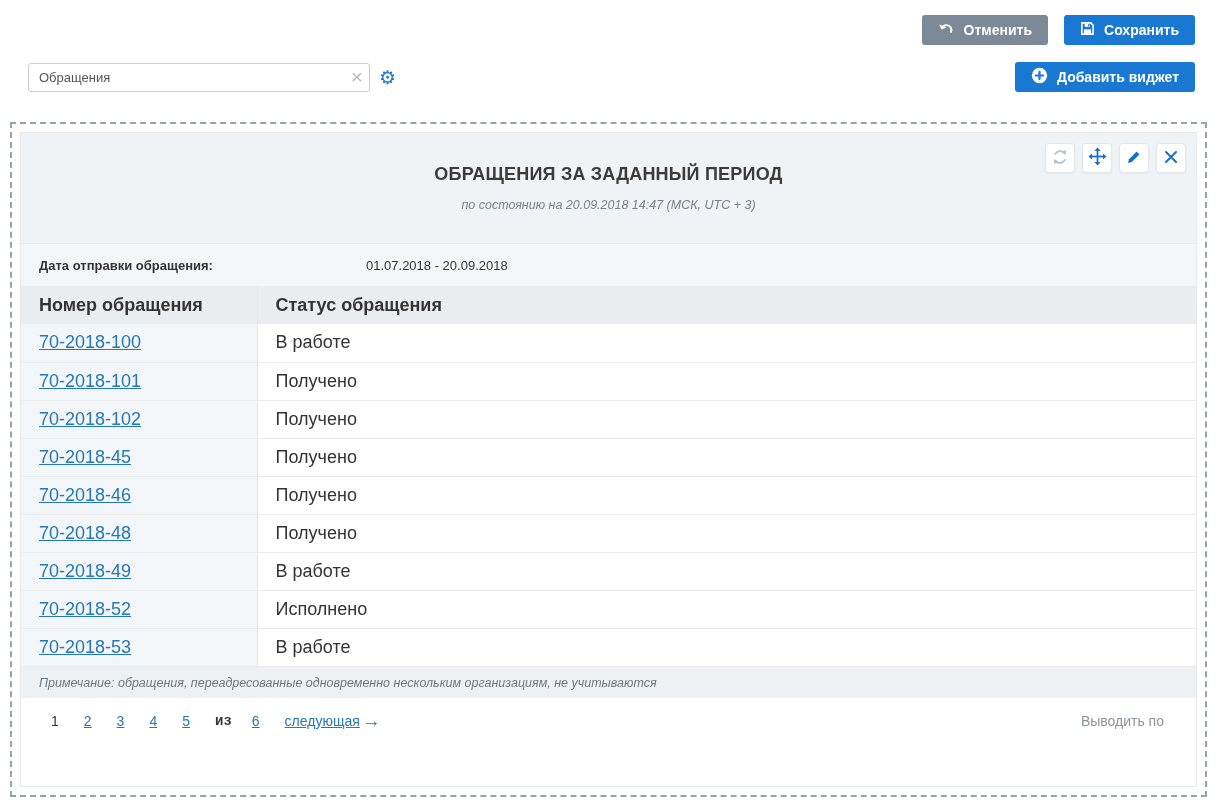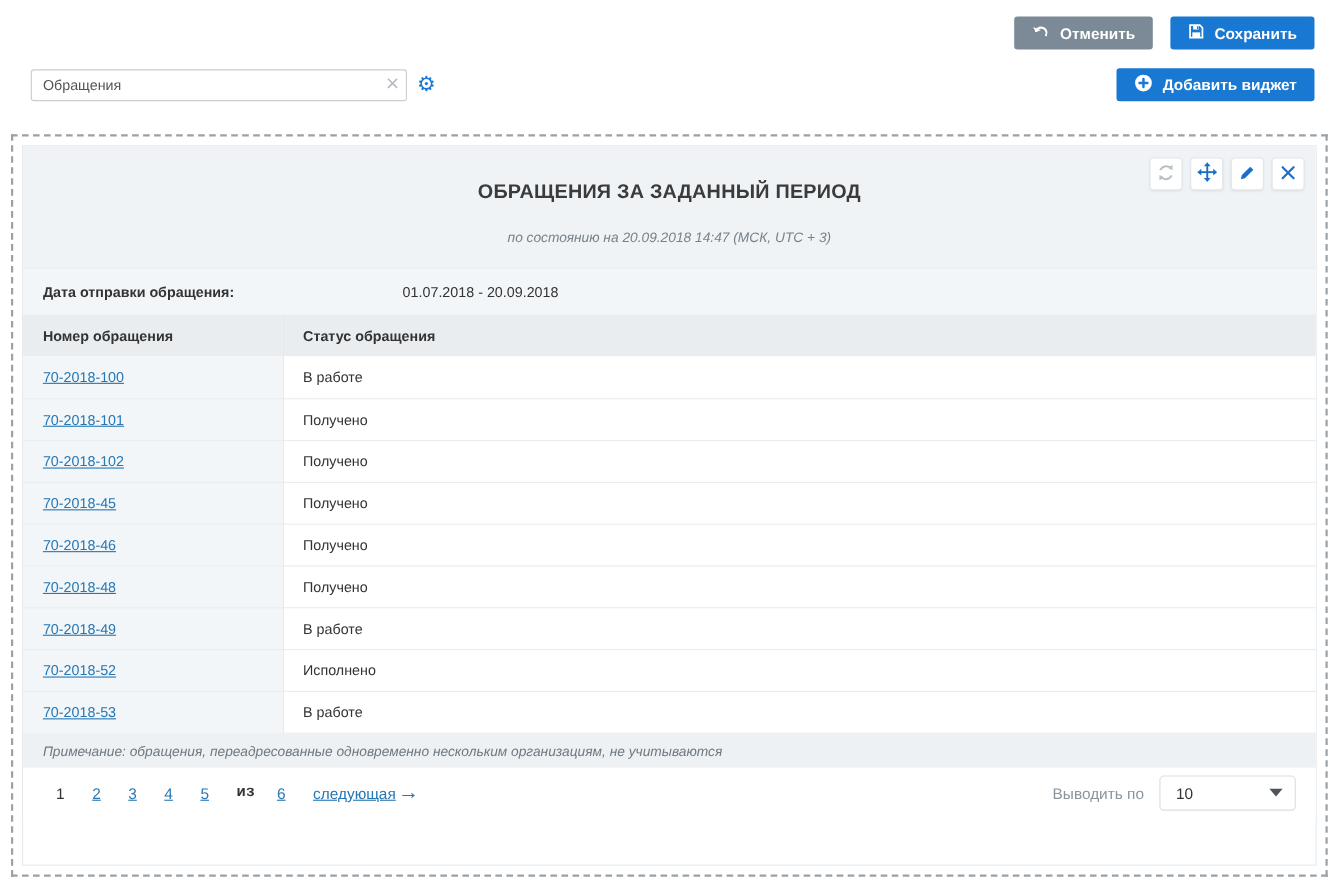--- a/index.html
+++ b/index.html
@@ -97,21 +97,21 @@
     text-align: center;
     padding-top: 31px;
   }
   .panel-title {
     font-size: 18px;
     font-weight: bold;
     color: #3b3b3b;
     letter-spacing: .2px;
   }
   .panel-subtitle {
-    margin-top: 24px;
+    margin-top: 13px;
     font-size: 12.5px;
     font-style: italic;
     color: #78828a;
   }
   .widget-actions {
     position: absolute;
     top: 10px; right: 10px;
     display: flex;
     gap: 7px;
   }
@@ -133,21 +133,21 @@
     height: 43px;
     background: #f3f6f9;
     border-top: 1px solid #e5eaee;
     display: flex;
     align-items: center;
     font-size: 13px;
   }
   .filter-label { width: 345px; padding-left: 18px; font-weight: bold; }
 
   
-  table.data { width: 100%; border-collapse: collapse; font-size: 13px; }
+  table.data { width: 100%; border-collapse: collapse; font-size: 18px; }
   table.data th {
     background: #e9edf0;
     height: 38px;
     text-align: left;
     padding-left: 18px;
     font-weight: bold;
     color: #333;
   }
   table.data th:first-child,
   table.data td:first-child {
@@ -382,21 +382,17 @@
     <div class="pager">
       <span class="pg-item pg-current">1</span>
       <span><a href="#" class="pg-item page-link">2</a><a href="#" class="pg-item page-link">3</a><a href="#" class="pg-item page-link">4</a><a href="#" class="pg-item page-link">5</a></span>
       <span class="pg-item pg-of">из</span>
       <a href="#" class="pg-item page-link">6</a>
       <a href="#" class="page-link">следующая</a>
       <span class="next-arrow">→</span>
 
       <div class="pager-right">
         <span class="per-page-label">Выводить по</span>
-        <div class="select-box">
-          <span>10</span>
-          <span class="caret"></span>
-        </div>
       </div>
     </div>
 
   </div>
 </div>
 
 </body></html>

